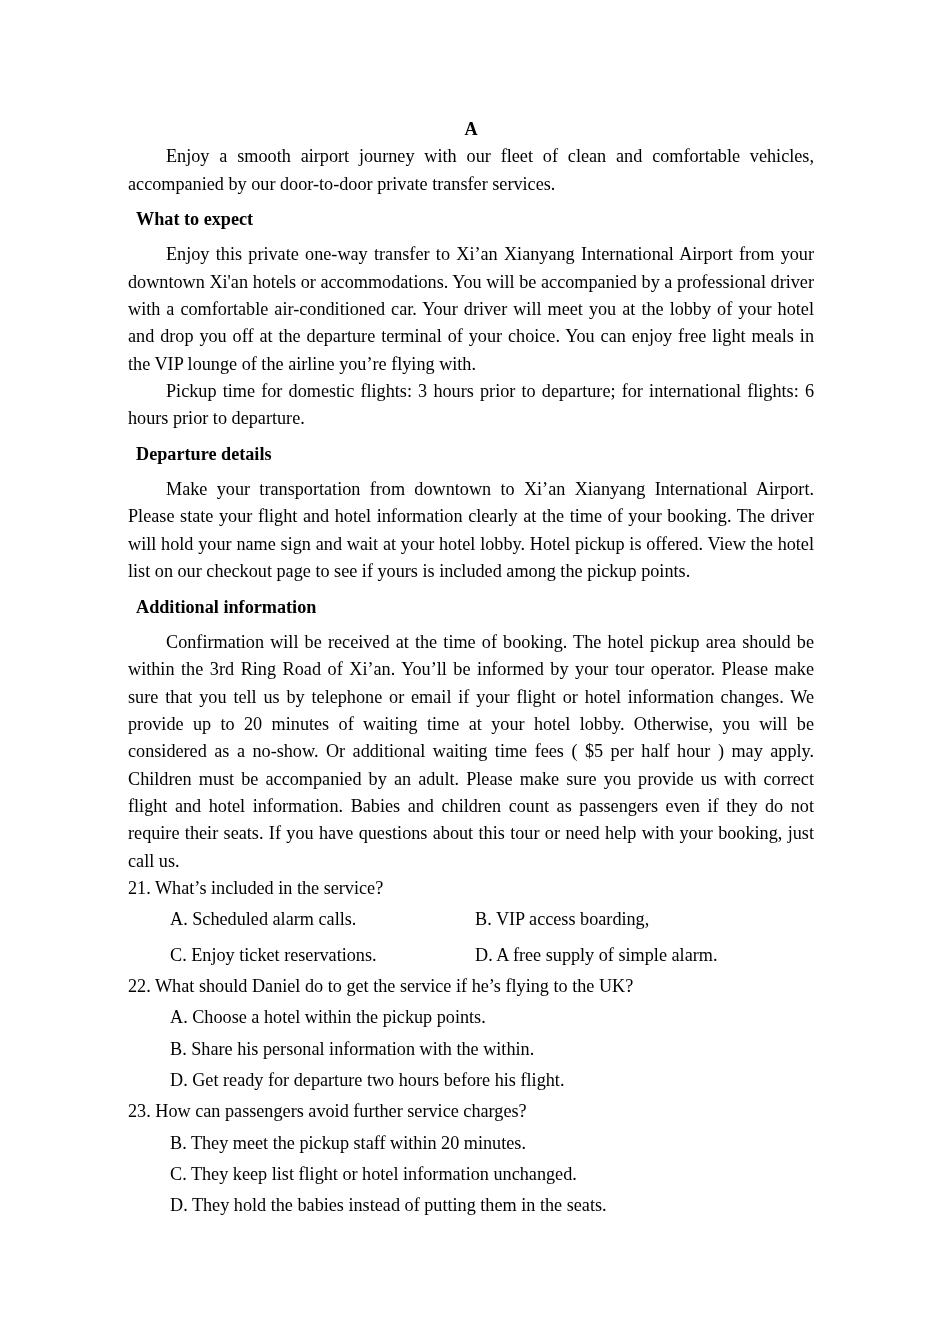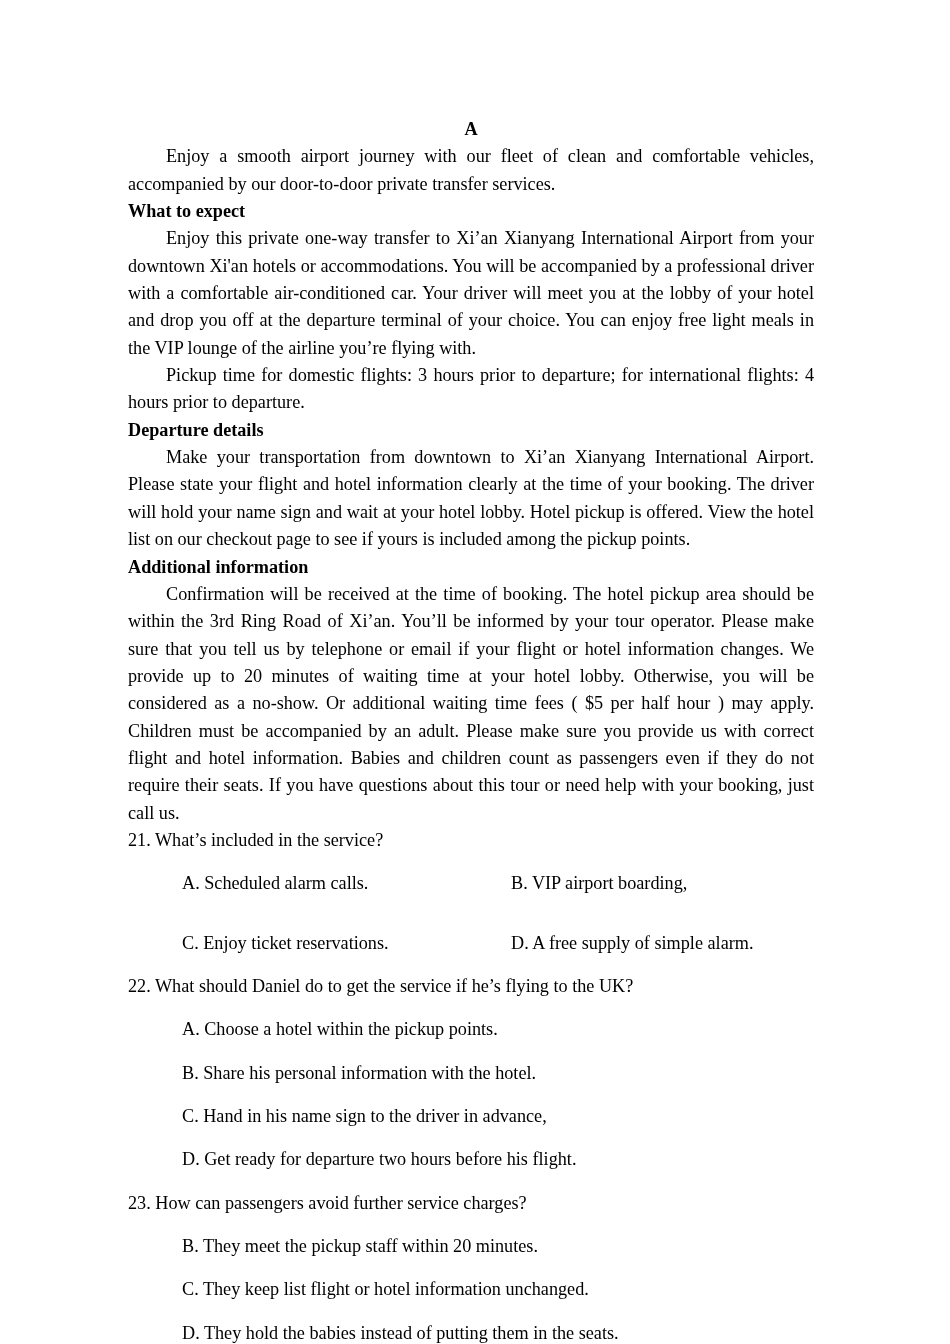--- a/index.html
+++ b/index.html
@@ -27,78 +27,77 @@
       text-align: center;
       font-weight: bold;
       margin: 0;
     }
     .para {
       margin: 0;
       text-indent: 38px;
       text-align: justify;
     }
     .heading {
-      margin: 0;
+      margin: 8px;
       font-weight: bold;
     }
     .question {
       margin: 0;
     }
     .options {
       margin: 0;
       padding-left: 38px;
     }
     .option {
-      margin: 16px;
+      margin: 4px;
     }
     .opt-row {
       display: flex;
     }
     .opt-row .option {
       width: 297px;
       flex: 0 0 auto;
     }
   </style>
 </head>
 <body>
 
 <div class="page">
   <p class="title">A</p>
   <p class="para">Enjoy a smooth airport journey with our fleet of clean and comfortable vehicles, accompanied by our door-to-door private transfer services.</p>
 
   <p class="heading">What to expect</p>
   <p class="para">Enjoy this private one-way transfer to Xi’an Xianyang International Airport from your downtown Xi'an hotels or accommodations. You will be accompanied by a professional driver with a comfortable air-conditioned car. Your driver will meet you at the lobby of your hotel and drop you off at the departure terminal of your choice. You can enjoy free light meals in the VIP lounge of the airline you’re flying with.</p>
-  <p class="para">Pickup time for domestic flights: 3 hours prior to departure; for international flights: 4 hours prior to departure.</p>
+  <p class="para">Pickup time for domestic flights: 3 hours prior to departure; for international flights: 6 hours prior to departure.</p>
 
   <p class="heading">Departure details</p>
   <p class="para">Make your transportation from downtown to Xi’an Xianyang International Airport. Please state your flight and hotel information clearly at the time of your booking. The driver will hold your name sign and wait at your hotel lobby. Hotel pickup is offered. View the hotel list on our checkout page to see if yours is included among the pickup points.</p>
 
   <p class="heading">Additional information</p>
   <p class="para">Confirmation will be received at the time of booking. The hotel pickup area should be within the 3rd Ring Road of Xi’an. You’ll be informed by your tour operator. Please make sure that you tell us by telephone or email if your flight or hotel information changes. We provide up to 20 minutes of waiting time at your hotel lobby. Otherwise, you will be considered as a no-show. Or additional waiting time fees ( $5 per half hour ) may apply. Children must be accompanied by an adult. Please make sure you provide us with correct flight and hotel information. Babies and children count as passengers even if they do not require their seats. If you have questions about this tour or need help with your booking, just call us.</p>
 
   <div>
     <p class="question">21. What’s included in the service?</p>
     <div class="options">
       <div class="opt-row">
         <p class="option">A. Scheduled alarm calls.</p>
-        <p class="option">B. VIP airport boarding,</p>
+        <p class="option">B. VIP access boarding,</p>
       </div>
       <div class="opt-row">
         <p class="option">C. Enjoy ticket reservations.</p>
         <p class="option">D. A free supply of simple alarm.</p>
       </div>
     </div>
   </div>
 
   <div>
     <p class="question">22. What should Daniel do to get the service if he’s flying to the UK?</p>
     <div class="options">
       <p class="option">A. Choose a hotel within the pickup points.</p>
-      <p class="option">B. Share his personal information with the hotel.</p>
-      <p class="option">C. Hand in his name sign to the driver in advance,</p>
+      <p class="option">B. Share his personal information with the within.</p>
       <p class="option">D. Get ready for departure two hours before his flight.</p>
     </div>
   </div>
 
   <div>
     <p class="question">23. How can passengers avoid further service charges?</p>
     <div class="options">
       <p class="option">B. They meet the pickup staff within 20 minutes.</p>
       <p class="option">C. They keep list flight or hotel information unchanged.</p>
       <p class="option">D. They hold the babies instead of putting them in the seats.</p>

